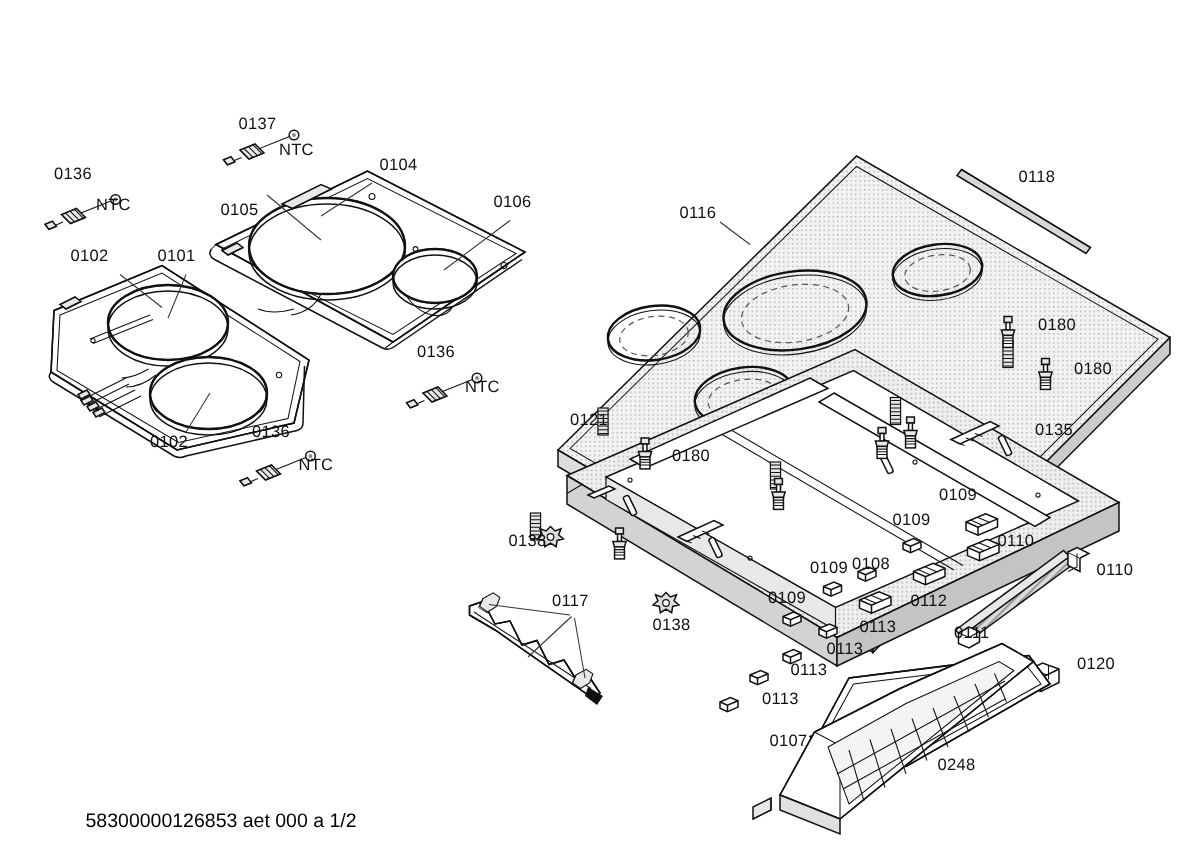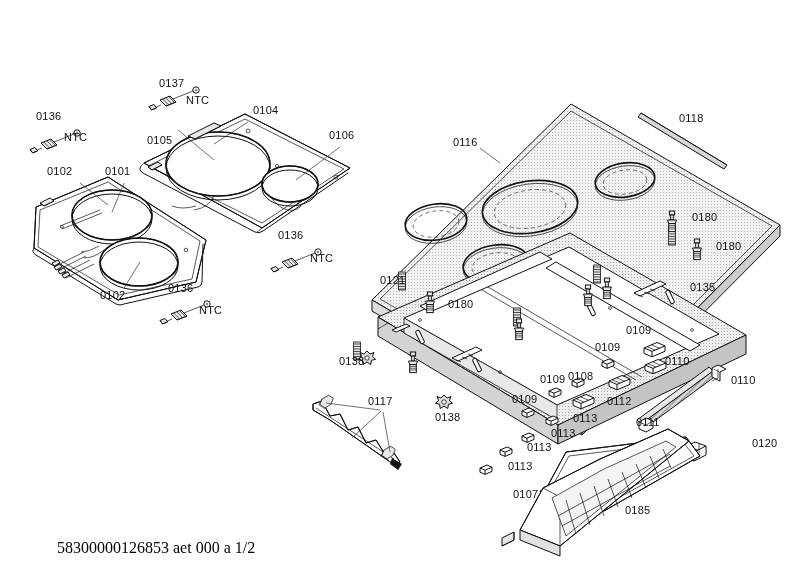--- a/index.html
+++ b/index.html
@@ -16,22 +16,22 @@
     font-family:"Liberation Sans","DejaVu Sans",sans-serif;
     font-size:11px;
     letter-spacing:.2px;
     color:#111;
     white-space:nowrap;
     line-height:1;
   }
   .lbl.ntc{font-size:11px;}
   #footer{
     position:absolute;left:10px;top:539px;
-    font-family:Liberation Serif, serif;
-    font-size:16px;color:#000;white-space:nowrap;padding-left:47px;
+    font-family:Liberation Sans, sans-serif;
+    font-size:13px;color:#000;white-space:nowrap;padding-left:47px;
   }
   
   .ln{fill:none;stroke:#111;stroke-width:1;}
   .ln-t{fill:none;stroke:#111;stroke-width:.7;}
   .ln-h{fill:none;stroke:#111;stroke-width:1.6;}
   .leader{fill:none;stroke:#333;stroke-width:.7;}
   .fillw{fill:#ffffff;stroke:#111;stroke-width:1;}
   .fillg{fill:#e8e8e8;stroke:#111;stroke-width:1;}
   .dash{fill:none;stroke:#555;stroke-width:.8;stroke-dasharray:4 3;}
 </style>
@@ -480,21 +480,21 @@
   <div class="lbl" style="left:568px;top:359px;margin-top:12px;">0108</div>
   <div class="lbl" style="left:636px;top:376px;margin-top:41px;">0111</div>
   <div class="lbl" style="left:540px;top:374px;">0109</div>
   <div class="lbl" style="left:607px;top:396px;">0112</div>
   <div class="lbl" style="left:512px;top:394px;">0109</div>
   <div class="lbl" style="left:573px;top:413px;">0113</div>
   <div class="lbl" style="left:551px;top:428px;">0113</div>
   <div class="lbl" style="left:527px;top:442px;">0113</div>
   <div class="lbl" style="left:508px;top:461px;">0113</div>
   <div class="lbl" style="left:731px;top:375px;">0110</div>
-  <div class="lbl" style="left:719px;top:438px;padding-left:33px;">0120</div>
+  <div class="lbl" style="left:685px;top:438px;padding-left:33px;">0120</div>
   <div class="lbl" style="left:513px;top:489px;">0107</div>
-  <div class="lbl" style="left:625px;top:505px;">0185</div>
+  <div class="lbl" style="left:625px;top:505px;">0248</div>
   <div class="lbl" style="left:368px;top:396px;">0117</div>
   <div class="lbl" style="left:339px;top:356px;">0138</div>
   <div class="lbl" style="left:435px;top:412px;">0138</div>
 
   <div id="footer">58300000126853 aet 000 a 1/2</div>
 </div>
 
 </body></html>

